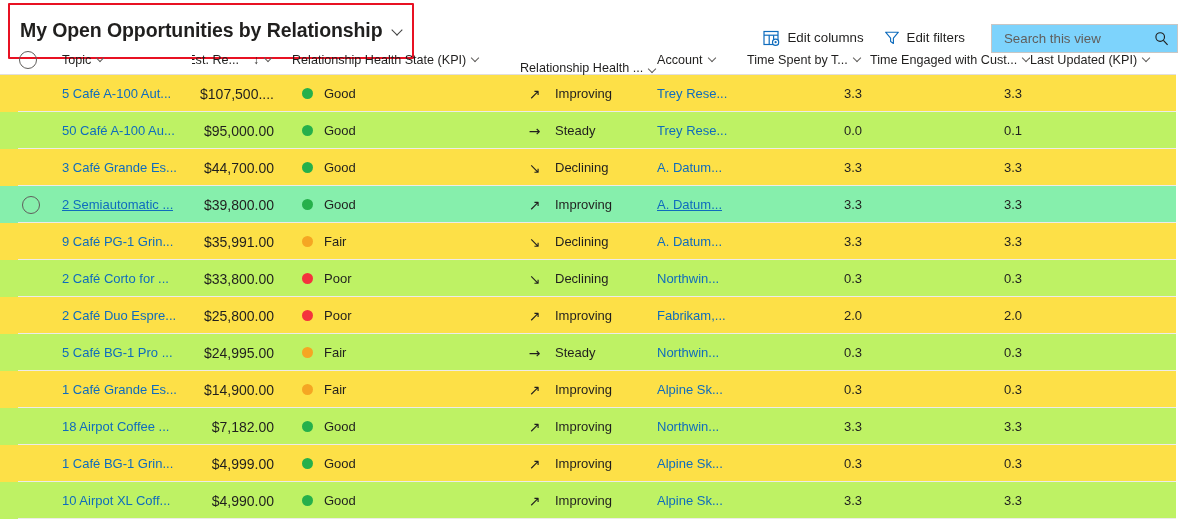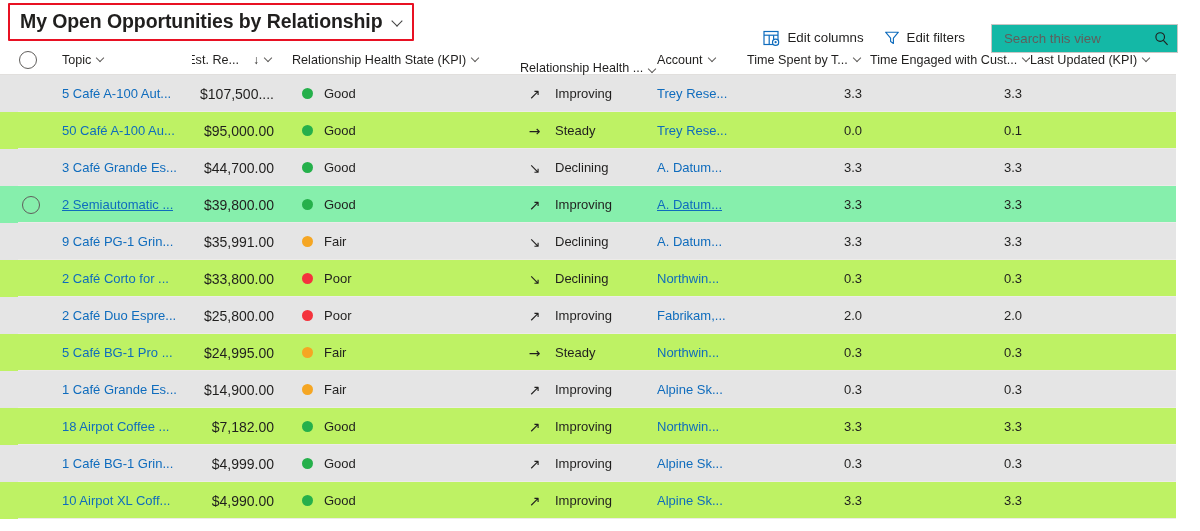--- a/index.html
+++ b/index.html
@@ -31,21 +31,21 @@
     position: absolute;
     left: 8px;
     top: 3px;
     border: 2px solid #e81123;
     border-radius: 1px;
     padding: 3px 8px 5px 10px;
     display: flex;
     align-items: center;
     gap: 10px;
     box-sizing: border-box;
-    height: 38px;
+    height: 56px;
   }
   .view-title {
     font-size: 19.5px;
     font-weight: 600;
     color: #201f1e;
     letter-spacing: -0.1px;
     white-space: nowrap;
     line-height: 24px;
   }
   .chev {
@@ -93,21 +93,21 @@
   .cmd-btn .lbl { line-height: 16px; }
 
   .icon-editcols { width: 17px; height: 16px; flex: 0 0 auto; }
   .icon-filter { width: 16px; height: 16px; flex: 0 0 auto; }
 
   .searchbox {
     margin-left: 16px;
     width: 187px;
     height: 29px;
     border: 1px solid #c8c6c4;
-    background: #14b8a6;
+    background: #7dd3fc;
     display: flex;
     align-items: center;
     padding: 0 8px 0 10px;
     box-sizing: border-box;
   }
   .searchbox input {
     border: none;
     outline: none;
     flex: 1 1 auto;
     font-family: inherit;
@@ -195,21 +195,21 @@
   }
 
   .grid-body { width: 1200px; }
 
   .grid-row {
     display: flex;
     align-items: center;
     height: 37px;
     position: relative;
     box-sizing: border-box;
-    background: #e5e5e5;
+    background: #fde047;
     width: 1176px;
   }
   .grid-row.alt { background: #bef264; }
   .grid-row.hovered { background: #86efac; }
   .grid-row::after {
     content: "";
     position: absolute;
     left: 18px;
     right: 0;
     bottom: 0;

